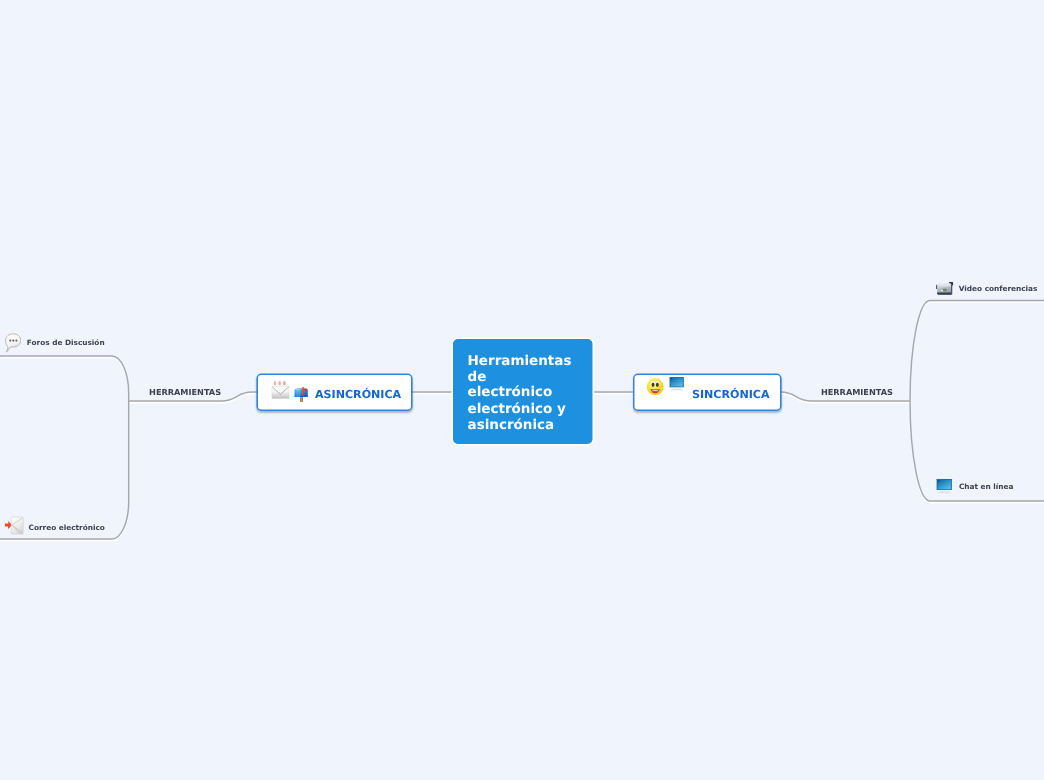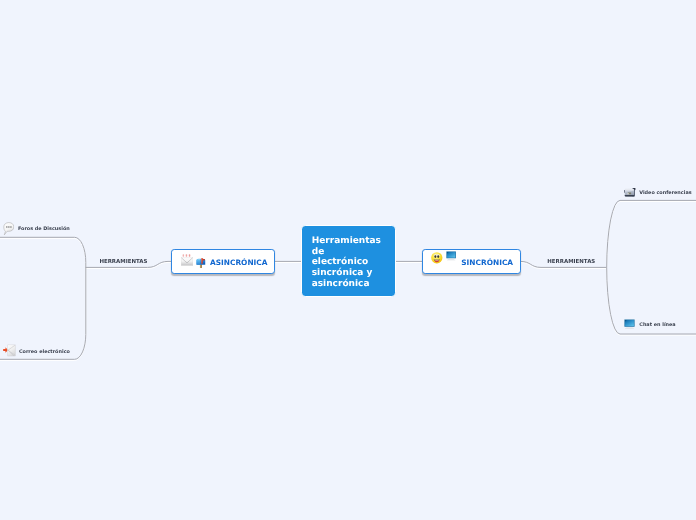--- a/index.html
+++ b/index.html
@@ -76,21 +76,21 @@
       </g>
     </defs>
     <use href="#linkpaths" y="1.1" fill="none" stroke="#ffffff" stroke-width="1"></use>
     <use href="#linkpaths" fill="none" stroke="#a6a8b0" stroke-width="1"></use>
   </svg>
 
   <div class="central">
     <div class="cl">Herramientas</div>
     <div class="cl">de</div>
     <div class="cl">electrónico</div>
-    <div class="cl">sincrónica y</div>
+    <div class="cl">electrónico y</div>
     <div class="cl">asincrónica</div>
   </div>
 
   <div class="branch" id="branch-left">
     <span class="ico mail">
       <svg style="display:block" viewBox="0 0 60 60" width="12.0" height="12.0">
         <defs>
           <linearGradient id="envG" x1="0" y1="0" x2="0" y2="1">
             <stop offset="0" stop-color="#ffffff"></stop>
               <stop offset="0.45" stop-color="#f4f4f4"></stop>

